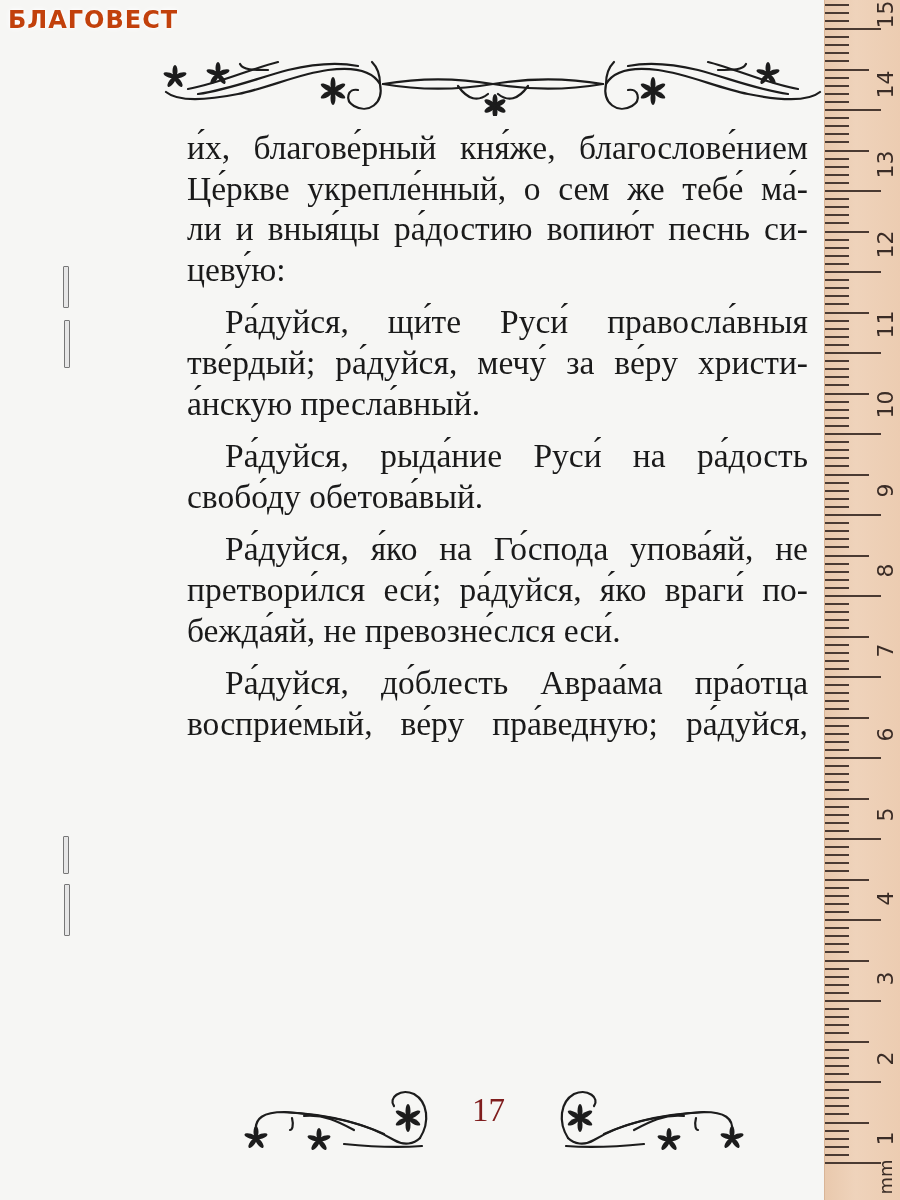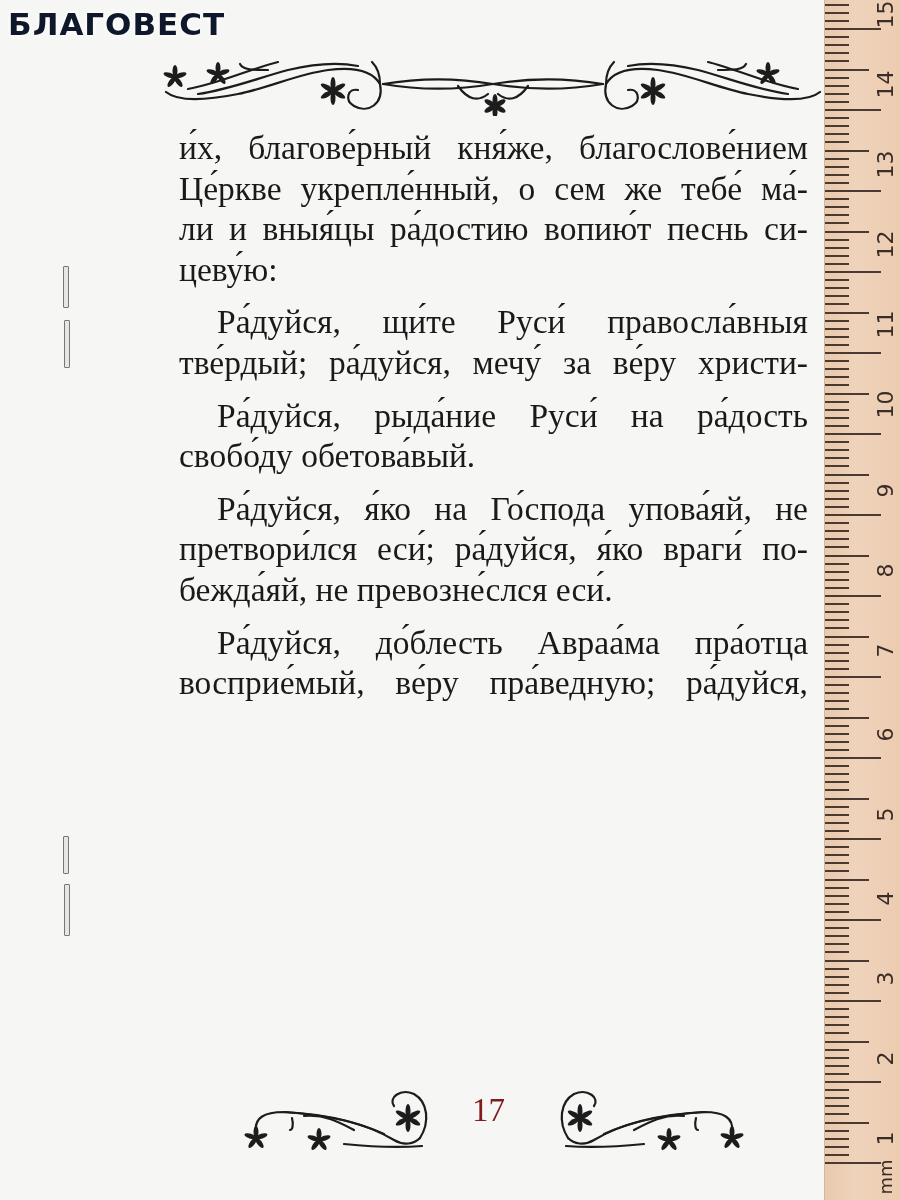--- a/index.html
+++ b/index.html
@@ -4,30 +4,30 @@
   <style>
     html, body { margin: 0; padding: 0; }
     body {
       width: 900px; height: 1200px; position: relative; overflow: hidden;
       background: #f6f6f4;
       font-family: "Liberation Serif", serif;
     }
     .watermark {
       position: absolute; left: 8px; top: 6px;
       font-family: "DejaVu Sans", sans-serif; font-weight: bold;
-      font-size: 31px; letter-spacing: 1px;
-      color: #0f172a;
+      font-size: 24px; letter-spacing: 1px;
+      color: #c2410c;
       text-shadow: 0 0 3px #fff, 0 0 6px #fff;
     }
     .ornament { position: absolute; }
     .text-block {
       position: absolute; left: 175px; top: 128px; width: 633px;
       color: #1a1a1a; font-size: 33.5px; line-height: 40.6px;
     }
-    .para { margin: 0 0 12px 4px; text-align: justify; text-align-last: left; }
+    .para { margin: 0 0 12px 12px; text-align: justify; text-align-last: left; }
     .line { display: block; white-space: nowrap; text-align: justify; text-align-last: justify; }
     .line.last { text-align-last: left; }
     .page-number {
       position: absolute; left: 472px; top: 1092px;
       font-size: 33px; color: #7f1d1d;
     }
     .staple { position: absolute; width: 4px; border: 1px solid #777; background: #e6e6e6; border-radius: 1px; }
     .ruler {
       position: absolute; left: 824px; top: 0; width: 76px; height: 1200px;
       background: linear-gradient(90deg, #e9c9ad 0%, #efd3bb 40%, #ecccb1 100%);
@@ -132,20 +132,21 @@
     <span class="line">и́х, благове́рный кня́же, благослове́нием</span>
     <span class="line">Це́ркве укрепле́нный, о сем же тебе́ ма́-</span>
     <span class="line">ли и вныя́цы ра́достию вопию́т песнь си-</span>
     <span class="line last">цеву́ю:</span>
   </div>
   <div class="para" style="padding-left:38px;">
     <span class="line">Ра́дуйся, щи́те Руси́ правосла́вныя</span>
   </div>
   <div class="para" style="margin-top:-12px;">
     <span class="line">тве́рдый; ра́дуйся, мечу́ за ве́ру христи-</span>
+    <span class="line last">а́нскую пресла́вный.</span>
   </div>
   <div class="para">
     <span class="line" style="padding-left:38px;">Ра́дуйся, рыда́ние Руси́ на ра́дость</span>
     <span class="line last">свобо́ду обетова́вый.</span>
   </div>
   <div class="para">
     <span class="line" style="padding-left:38px;">Ра́дуйся, я́ко на Го́спода упова́яй, не</span>
     <span class="line">претвори́лся еси́; ра́дуйся, я́ко враги́ по-</span>
     <span class="line last">бежда́яй, не превозне́слся еси́.</span>
   </div>

